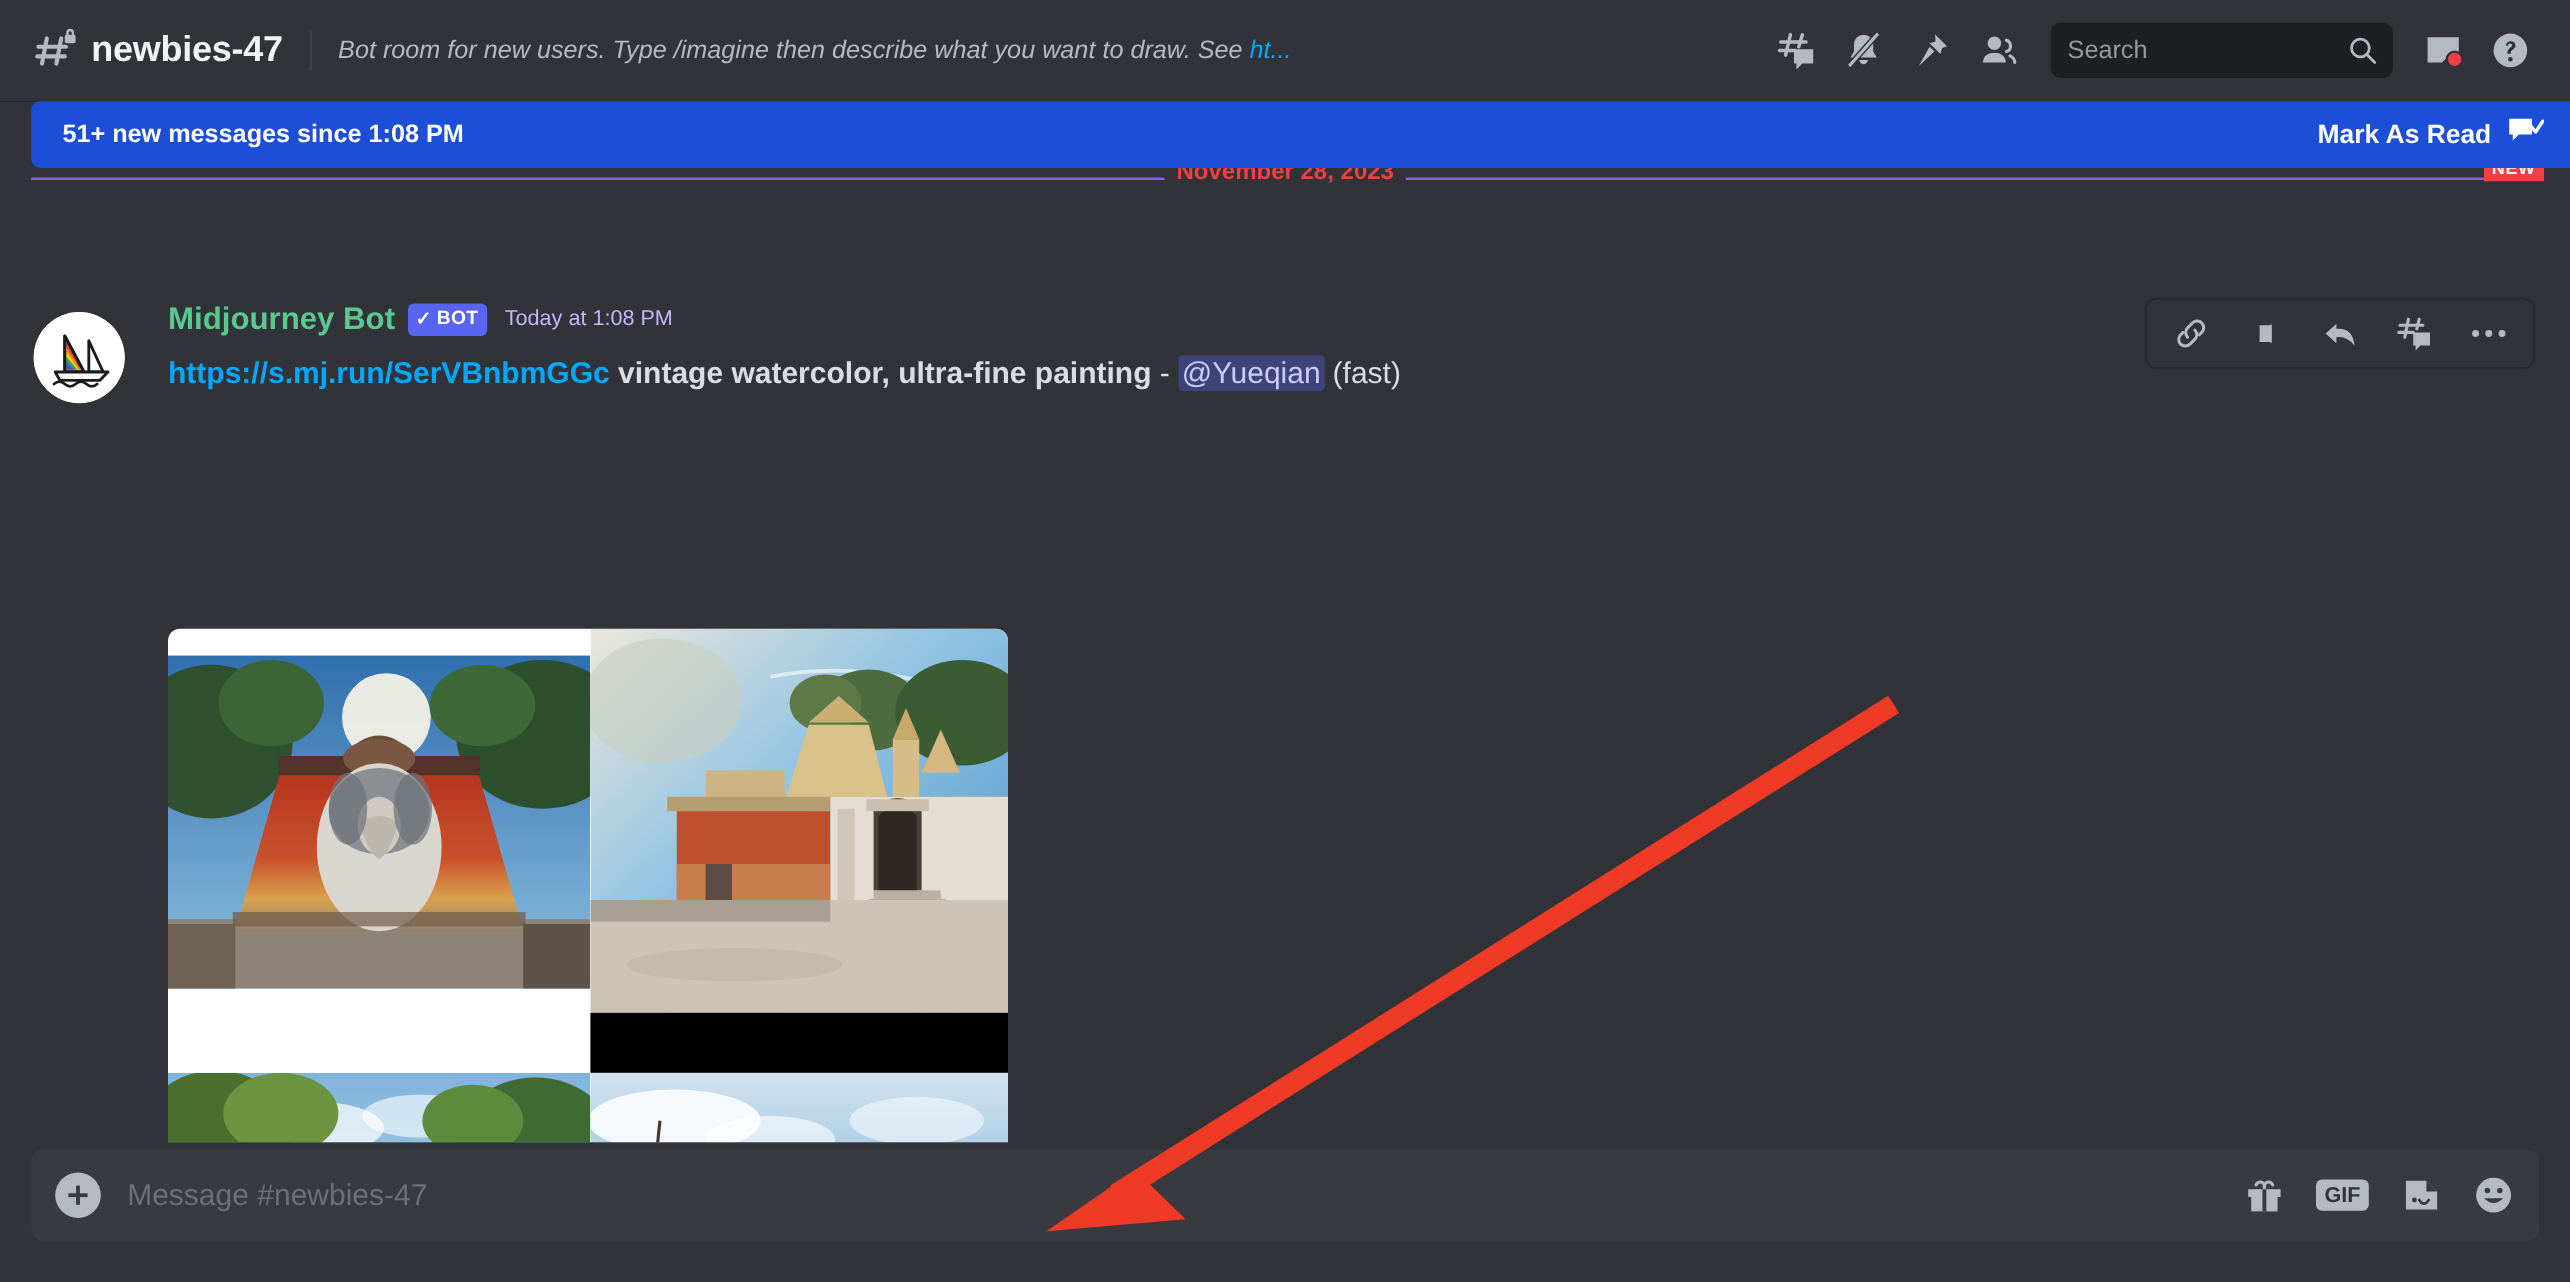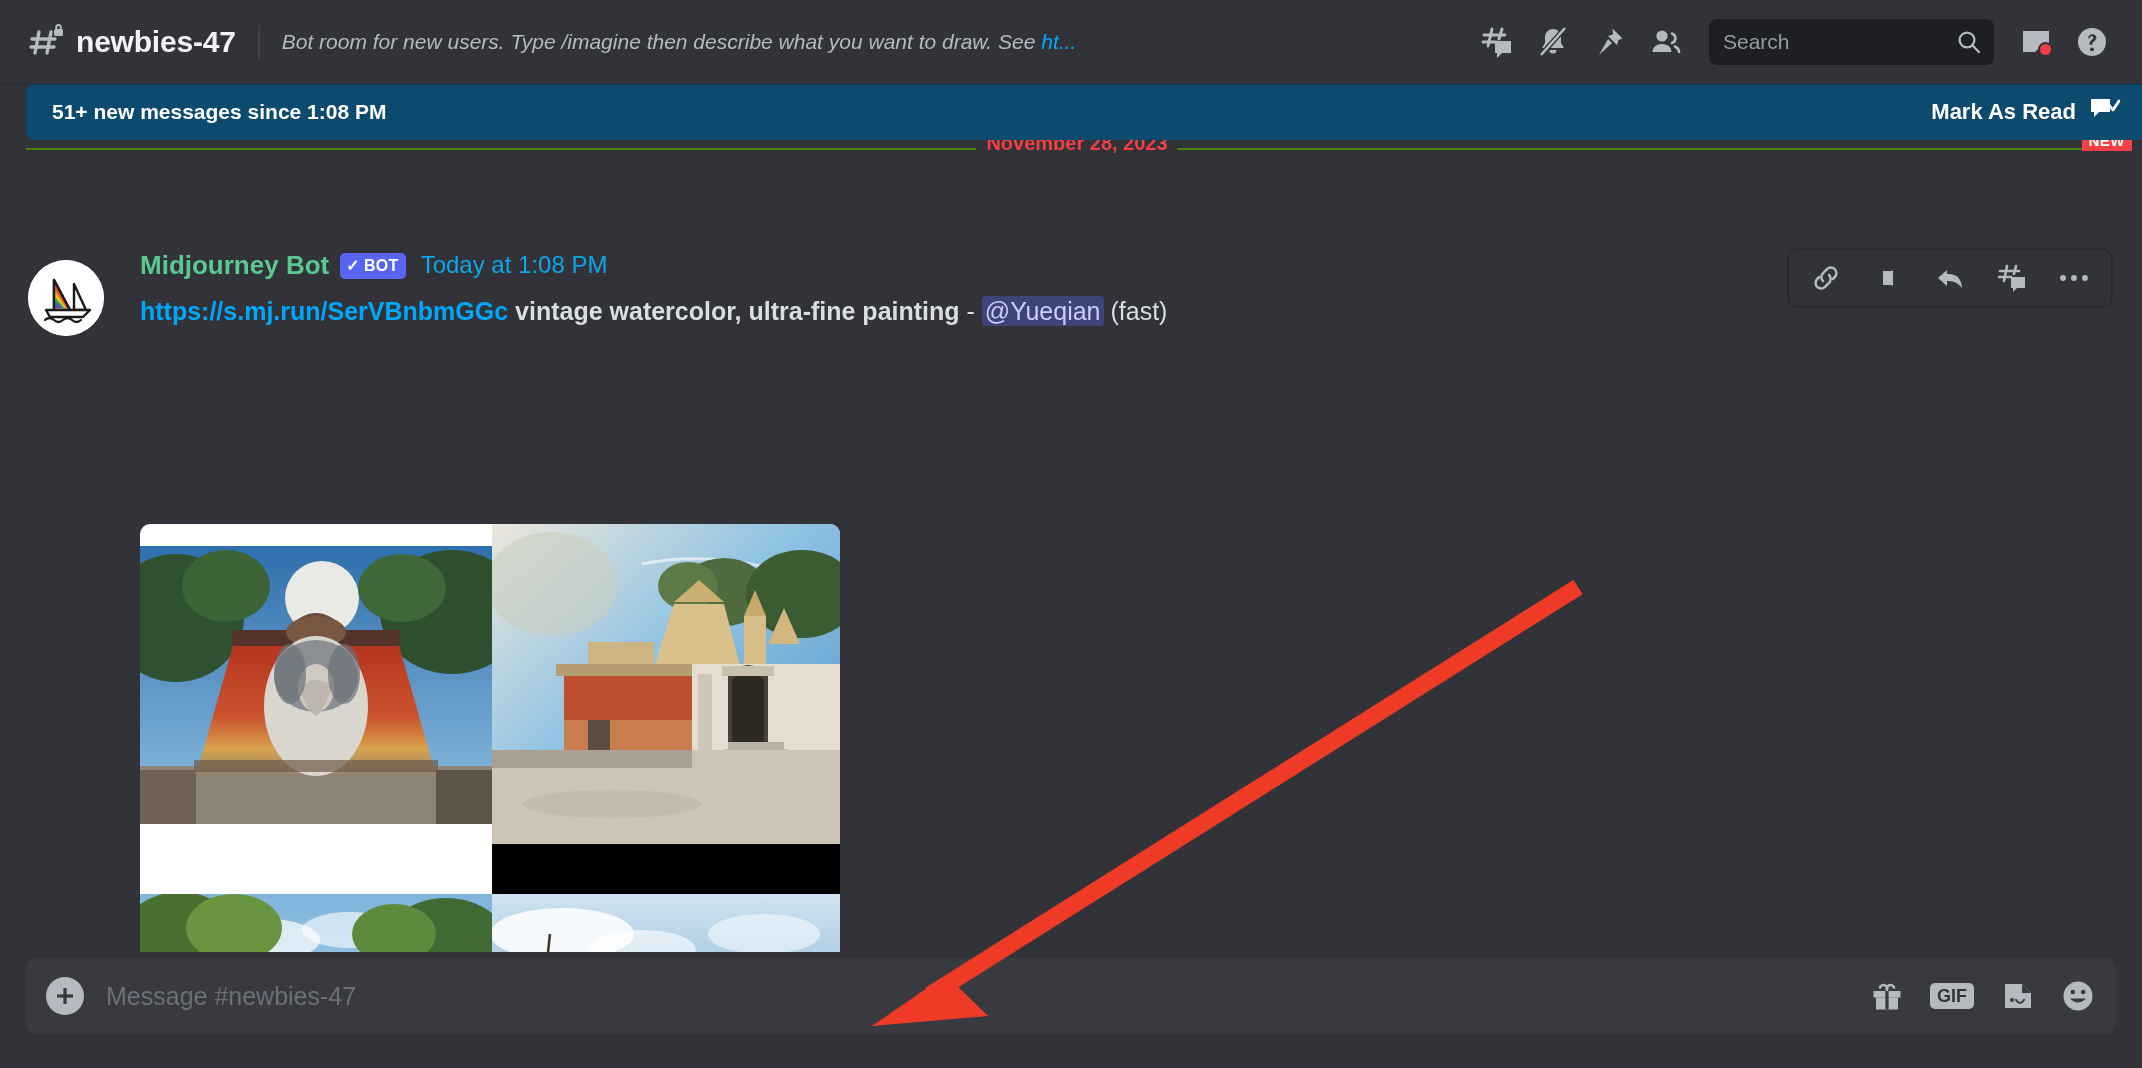--- a/index.html
+++ b/index.html
@@ -49,37 +49,37 @@
 
   .inbox-wrap { position: relative; }
   .inbox-dot {
     position: absolute; right: 11px; bottom: 13px; width: 15px; height: 15px;
     border-radius: 50%; background: #f23f43; border: 2px solid #313338;
   }
 
   
   .newbar {
     position: absolute; top: 84px; left: 26px; right: 0; height: 56px;
-    background: #0c4a6e; border-radius: 8px 0 0 8px;
+    background: #1d4ed8; border-radius: 8px 0 0 8px;
     display: flex; align-items: center; padding: 0 22px 0 26px; z-index: 5;
     color: #fff;
   }
   .newbar .nb-text { font-size: 21px; font-weight: 600; }
   .newbar .nb-spacer { flex: 1 1 auto; }
   .newbar .nb-right { display: flex; align-items: center; gap: 14px; }
   .newbar .nb-mark { font-size: 22px; font-weight: 700; }
 
   
   .msgs {
     position: absolute; top: 84px; left: 0; right: 0; bottom: 116px;
     overflow: hidden; background: #313338;
   }
   .date-divider {
-    position: absolute; top: 64px; left: 22px; right: 10px; height: 2px;
-    background: #4d7c0f;
+    position: absolute; top: 64px; left: 22px; right: 22px; height: 2px;
+    background: #8b5cf6;
   }
   .date-divider .dd-label {
     position: absolute; left: 50%; top: -16px; transform: translateX(-50%);
     background: #313338; padding: 0 10px; font-size: 20px; font-weight: 600;
     color: #f23f43; white-space: nowrap;
   }
   .date-divider .dd-new {
     position: absolute; right: 0px; top: -18px;
     background: #f23f43; color: #fff; font-size: 15px; font-weight: 700;
     padding: 2px 7px; border-radius: 4px 4px 0 0; letter-spacing: .5px;
@@ -93,21 +93,21 @@
   }
   .msg-body { margin-left: 140px; }
   .msg-head { display: flex; align-items: center; gap: 11px; height: 42px; }
   .msg-author { font-size: 26px; font-weight: 600; color: #5bc98f; }
   .bot-tag {
     background: #5865f2; color: #fff; border-radius: 5px;
     font-size: 16px; font-weight: 700; letter-spacing: .3px;
     padding: 3px 7px 4px 6px; display: flex; align-items: center; gap: 4px;
     position: relative; top: 1px;
   }
-  .msg-time { font-size: 24px; color: #0ea5e9; margin-left: 4px; }
+  .msg-time { font-size: 18px; color: #c4b5fd; margin-left: 4px; }
   .msg-text {
     font-size: 25px; color: #dbdee1; margin-top: 9px; line-height: 1.35;
     font-weight: 700; white-space: nowrap;
   }
   .msg-text .mlink { color: #00a8fc; font-weight: 700; }
   .msg-text .mention {
     background: rgba(88,101,242,.35); color: #c9cdfb; border-radius: 4px;
     padding: 1px 3px; font-weight: 400;
   }
   .msg-text .plain { color: #dbdee1; font-weight: 400; }

